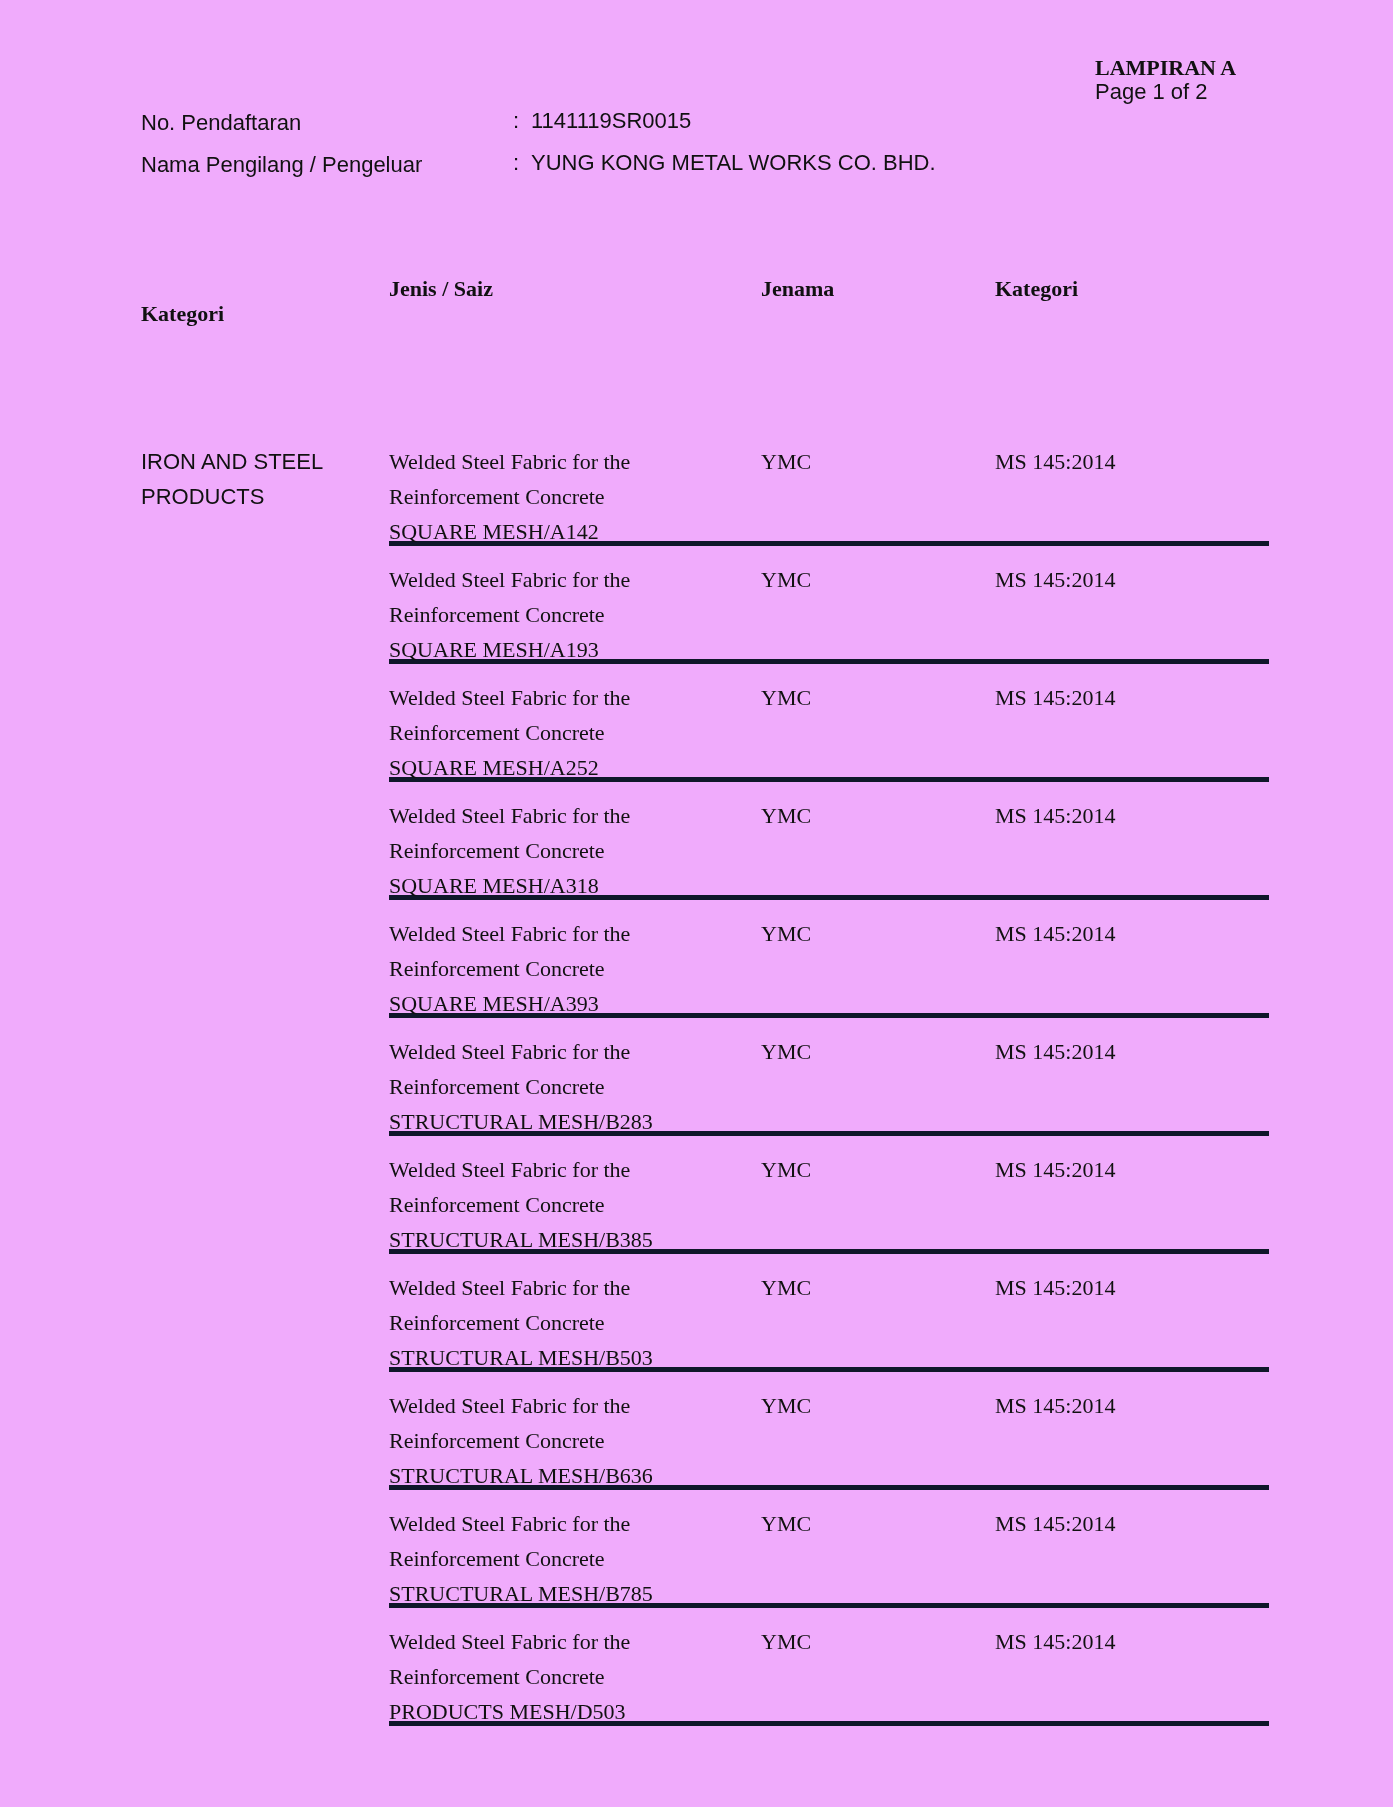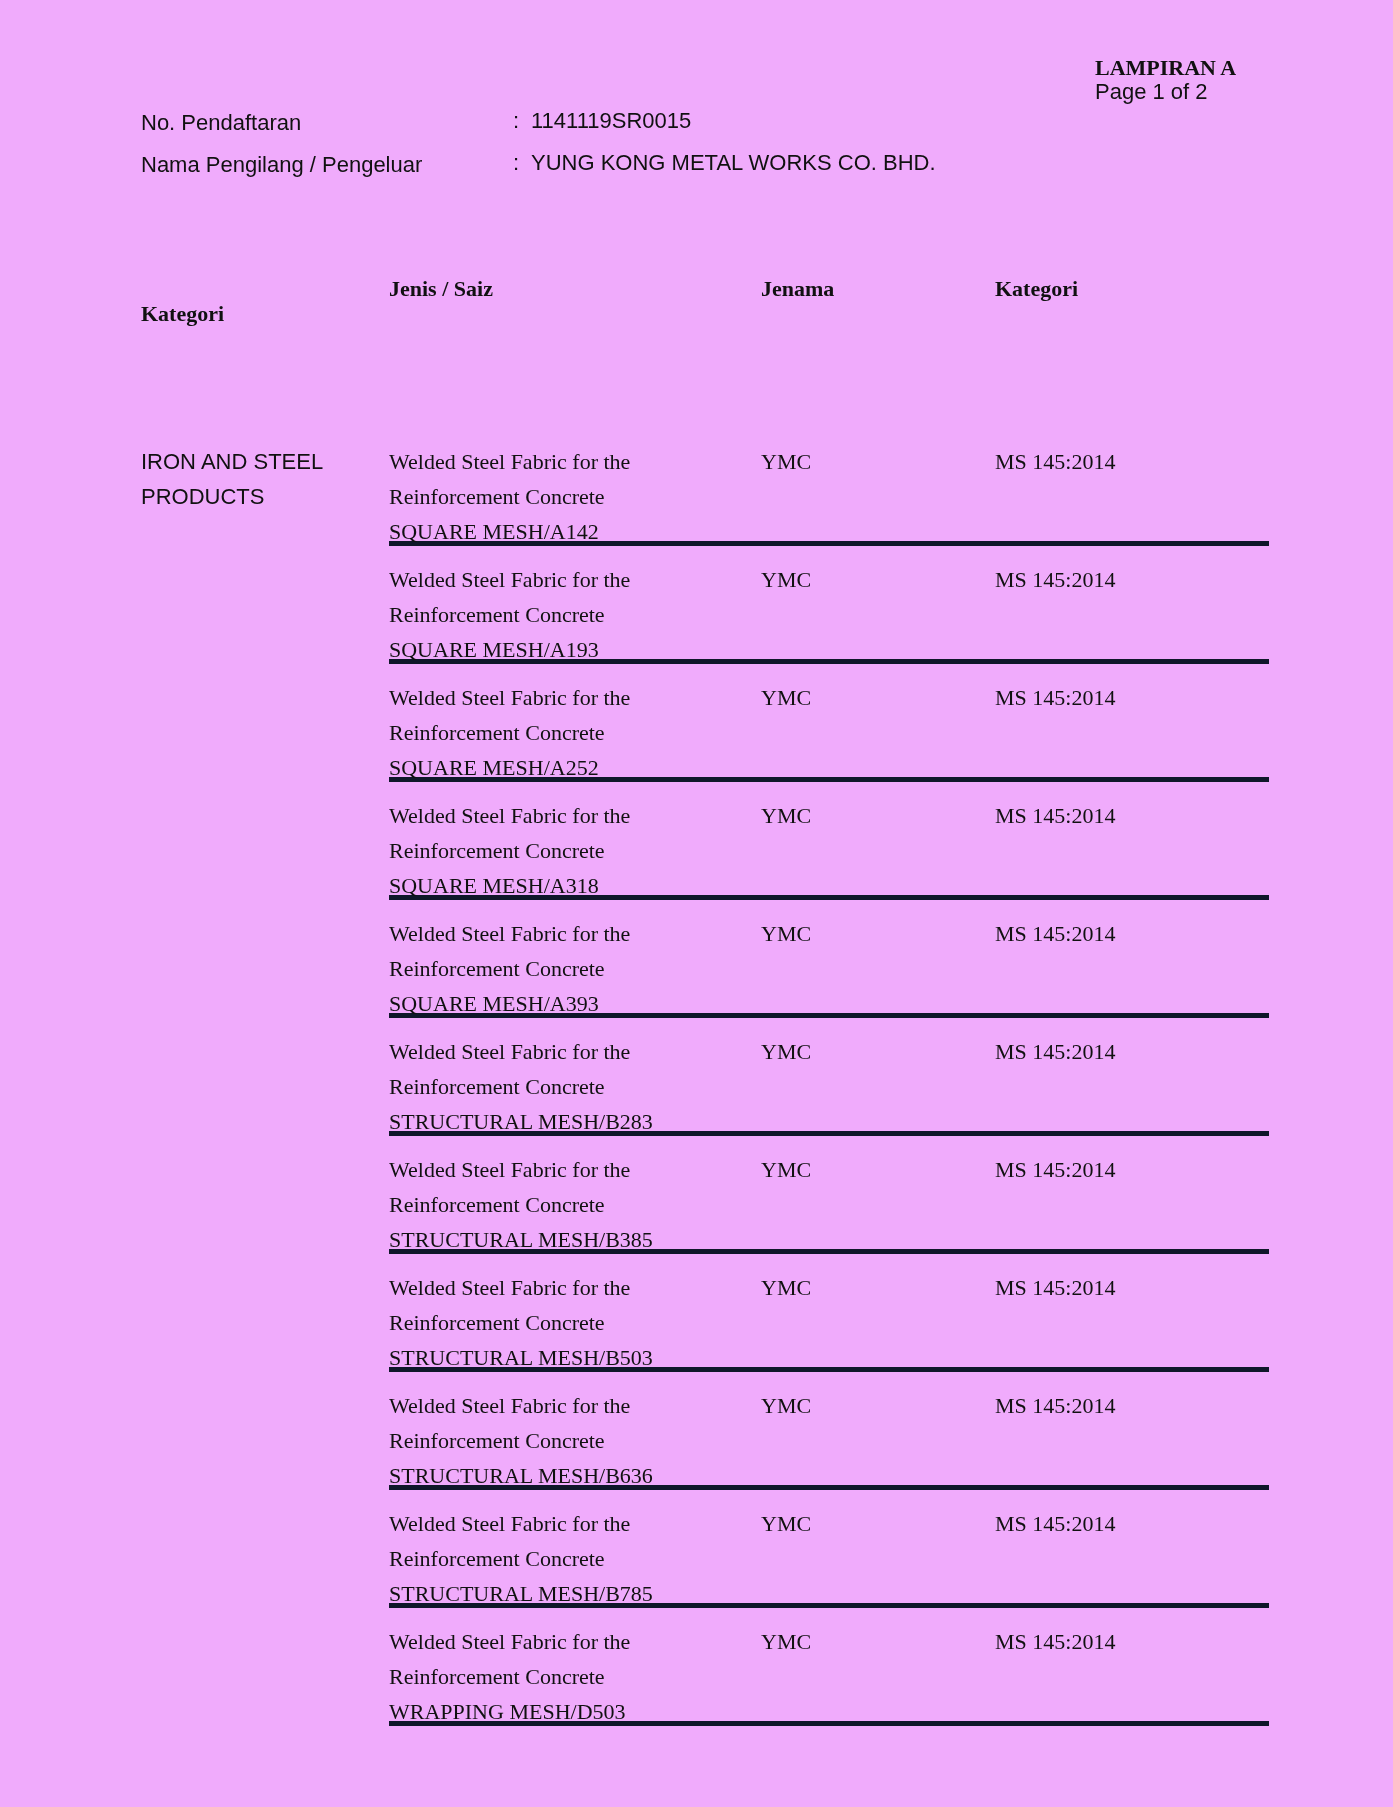--- a/index.html
+++ b/index.html
@@ -249,20 +249,20 @@
         <span>Reinforcement Concrete</span>
         <span>STRUCTURAL MESH/B785</span>
       </div>
       <div class="cell cell-jenama">YMC</div>
       <div class="cell cell-std">MS 145:2014</div>
     </div>
     <div class="row">
       <div class="cell cell-jenis">
         <span>Welded Steel Fabric for the</span>
         <span>Reinforcement Concrete</span>
-        <span>WRAPPING MESH/D503</span>
+        <span>PRODUCTS MESH/D503</span>
       </div>
       <div class="cell cell-jenama">YMC</div>
       <div class="cell cell-std">MS 145:2014</div>
     </div>
   </div>
 
 </div>
 
 </body></html>

